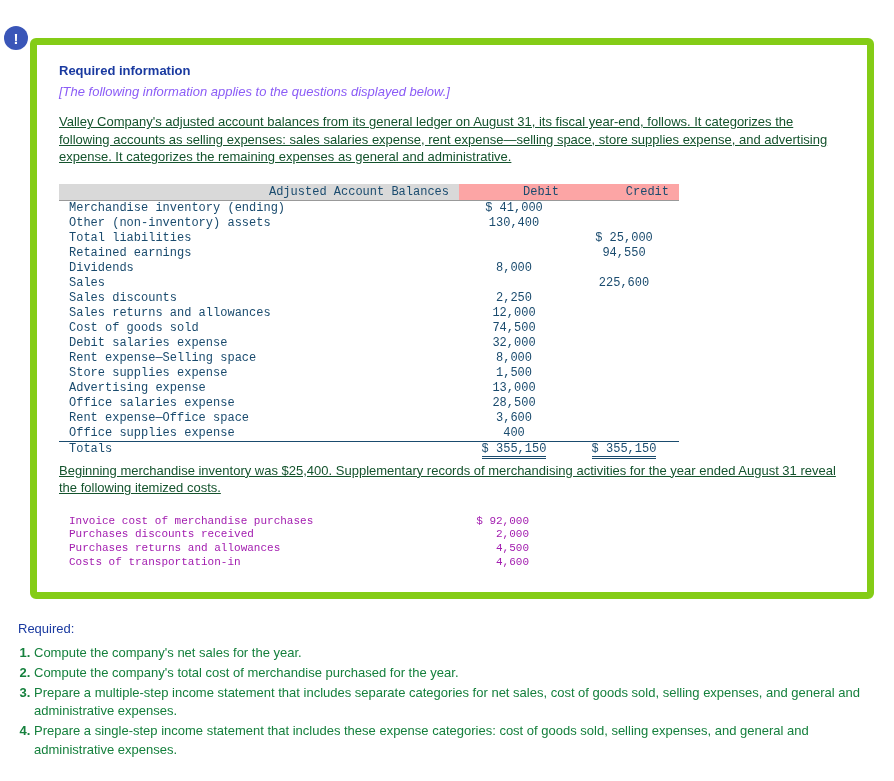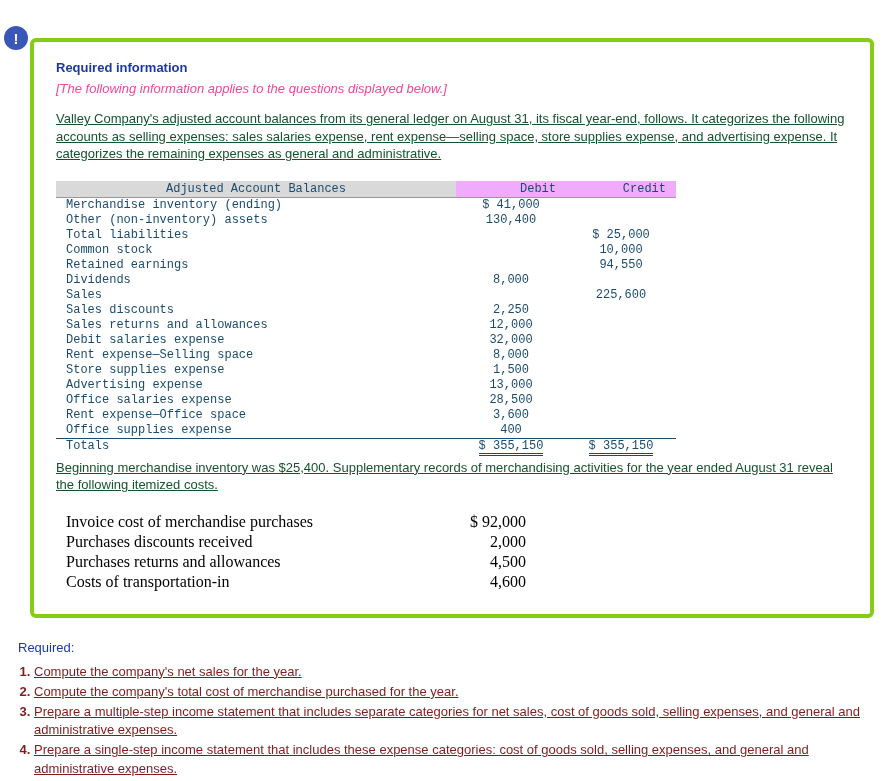--- a/index.html
+++ b/index.html
@@ -20,57 +20,57 @@
   background: #3a56b8;
   color: #fff;
   font-weight: bold;
   display: flex;
   align-items: center;
   justify-content: center;
   font-size: 15px;
 }
 .info-card {
   margin: 38px 20px 20px 30px;
-  border: 4px solid #84cc16;
+  border: 7px solid #84cc16;
   border-radius: 6px;
   padding: 18px 22px 22px 22px;
 }
 .req-info-heading {
   color: #1a3aa0;
   font-weight: bold;
   margin-bottom: 6px;
 }
 .intro-italic {
   font-style: italic;
-  color: #ec4899;
+  color: #8b5cf6;
   margin-bottom: 14px;
 }
 .body-text {
   color: #14532d;
   line-height: 1.35;
   margin-bottom: 18px;
   text-decoration: underline;
 }
 .ledger-table {
   border-collapse: collapse;
   font-family: "Courier New", monospace;
   font-size: 12px;
   color: #1a4b6e;
   width: 620px;
 }
 .ledger-table th {
   font-family: "Courier New", monospace;
   font-weight: normal;
   text-align: right;
   padding: 1px 10px;
-  background: #f0abfc;
+  background: #fca5a5;
   border-bottom: 1px solid #999;
 }
 .ledger-table th.acct-head {
-  text-align: center;
+  text-align: right;
   background: #d9d9d9;
 }
 .ledger-table td {
   padding: 0 10px;
   line-height: 1.25;
 }
 .ledger-table td.label {
   text-align: left;
   white-space: pre;
 }
@@ -78,45 +78,44 @@
   text-align: center;
   width: 90px;
 }
 .rule-above td {
   border-top: 1px solid #1a4b6e;
 }
 .double-underline {
   border-bottom: 3px double #1a4b6e;
 }
 .supp-table {
-  font-family: Liberation Serif, serif;
-  font-size: 16px;
-  color: #000000;
+  font-family: Liberation Mono, monospace;
+  font-size: 11px;
+  color: #a21caf;
   border-collapse: collapse;
   width: 480px;
 }
 .supp-table td {
   padding: 0 10px;
   line-height: 1.25;
 }
 .supp-table td.num {
   text-align: right;
   width: 90px;
 }
 .required-heading {
   color: #1a3aa0;
   font-weight: normal;
   margin: 22px 0 8px 18px;
 }
 .req-list {
   margin: 0 18px 10px 34px;
   padding: 0;
-  color: #7f1d1d;
+  color: #15803d;
   line-height: 1.4;
-  text-decoration: underline;
 }
 .req-list li {
   margin-bottom: 2px;
 }
 .req-list li::marker {
   font-weight: bold;
 }
 </style>
 </head>
 <body>
@@ -149,25 +148,20 @@
           <td class="label">Other (non-inventory) assets</td>
           <td class="num">130,400</td>
           <td class="num"></td>
         </tr>
         <tr>
           <td class="label">Total liabilities</td>
           <td class="num"></td>
           <td class="num">$ 25,000</td>
         </tr>
         <tr>
-          <td class="label">Common stock</td>
-          <td class="num"></td>
-          <td class="num">10,000</td>
-        </tr>
-        <tr>
           <td class="label">Retained earnings</td>
           <td class="num"></td>
           <td class="num">94,550</td>
         </tr>
         <tr>
           <td class="label">Dividends</td>
           <td class="num">8,000</td>
           <td class="num"></td>
         </tr>
         <tr>
@@ -176,20 +170,25 @@
           <td class="num">225,600</td>
         </tr>
         <tr>
           <td class="label">Sales discounts</td>
           <td class="num">2,250</td>
           <td class="num"></td>
         </tr>
         <tr>
           <td class="label">Sales returns and allowances</td>
           <td class="num">12,000</td>
+          <td class="num"></td>
+        </tr>
+        <tr>
+          <td class="label">Cost of goods sold</td>
+          <td class="num">74,500</td>
           <td class="num"></td>
         </tr>
         <tr>
           <td class="label">Debit salaries expense</td>
           <td class="num">32,000</td>
           <td class="num"></td>
         </tr>
         <tr>
           <td class="label">Rent expense—Selling space</td>
           <td class="num">8,000</td>

